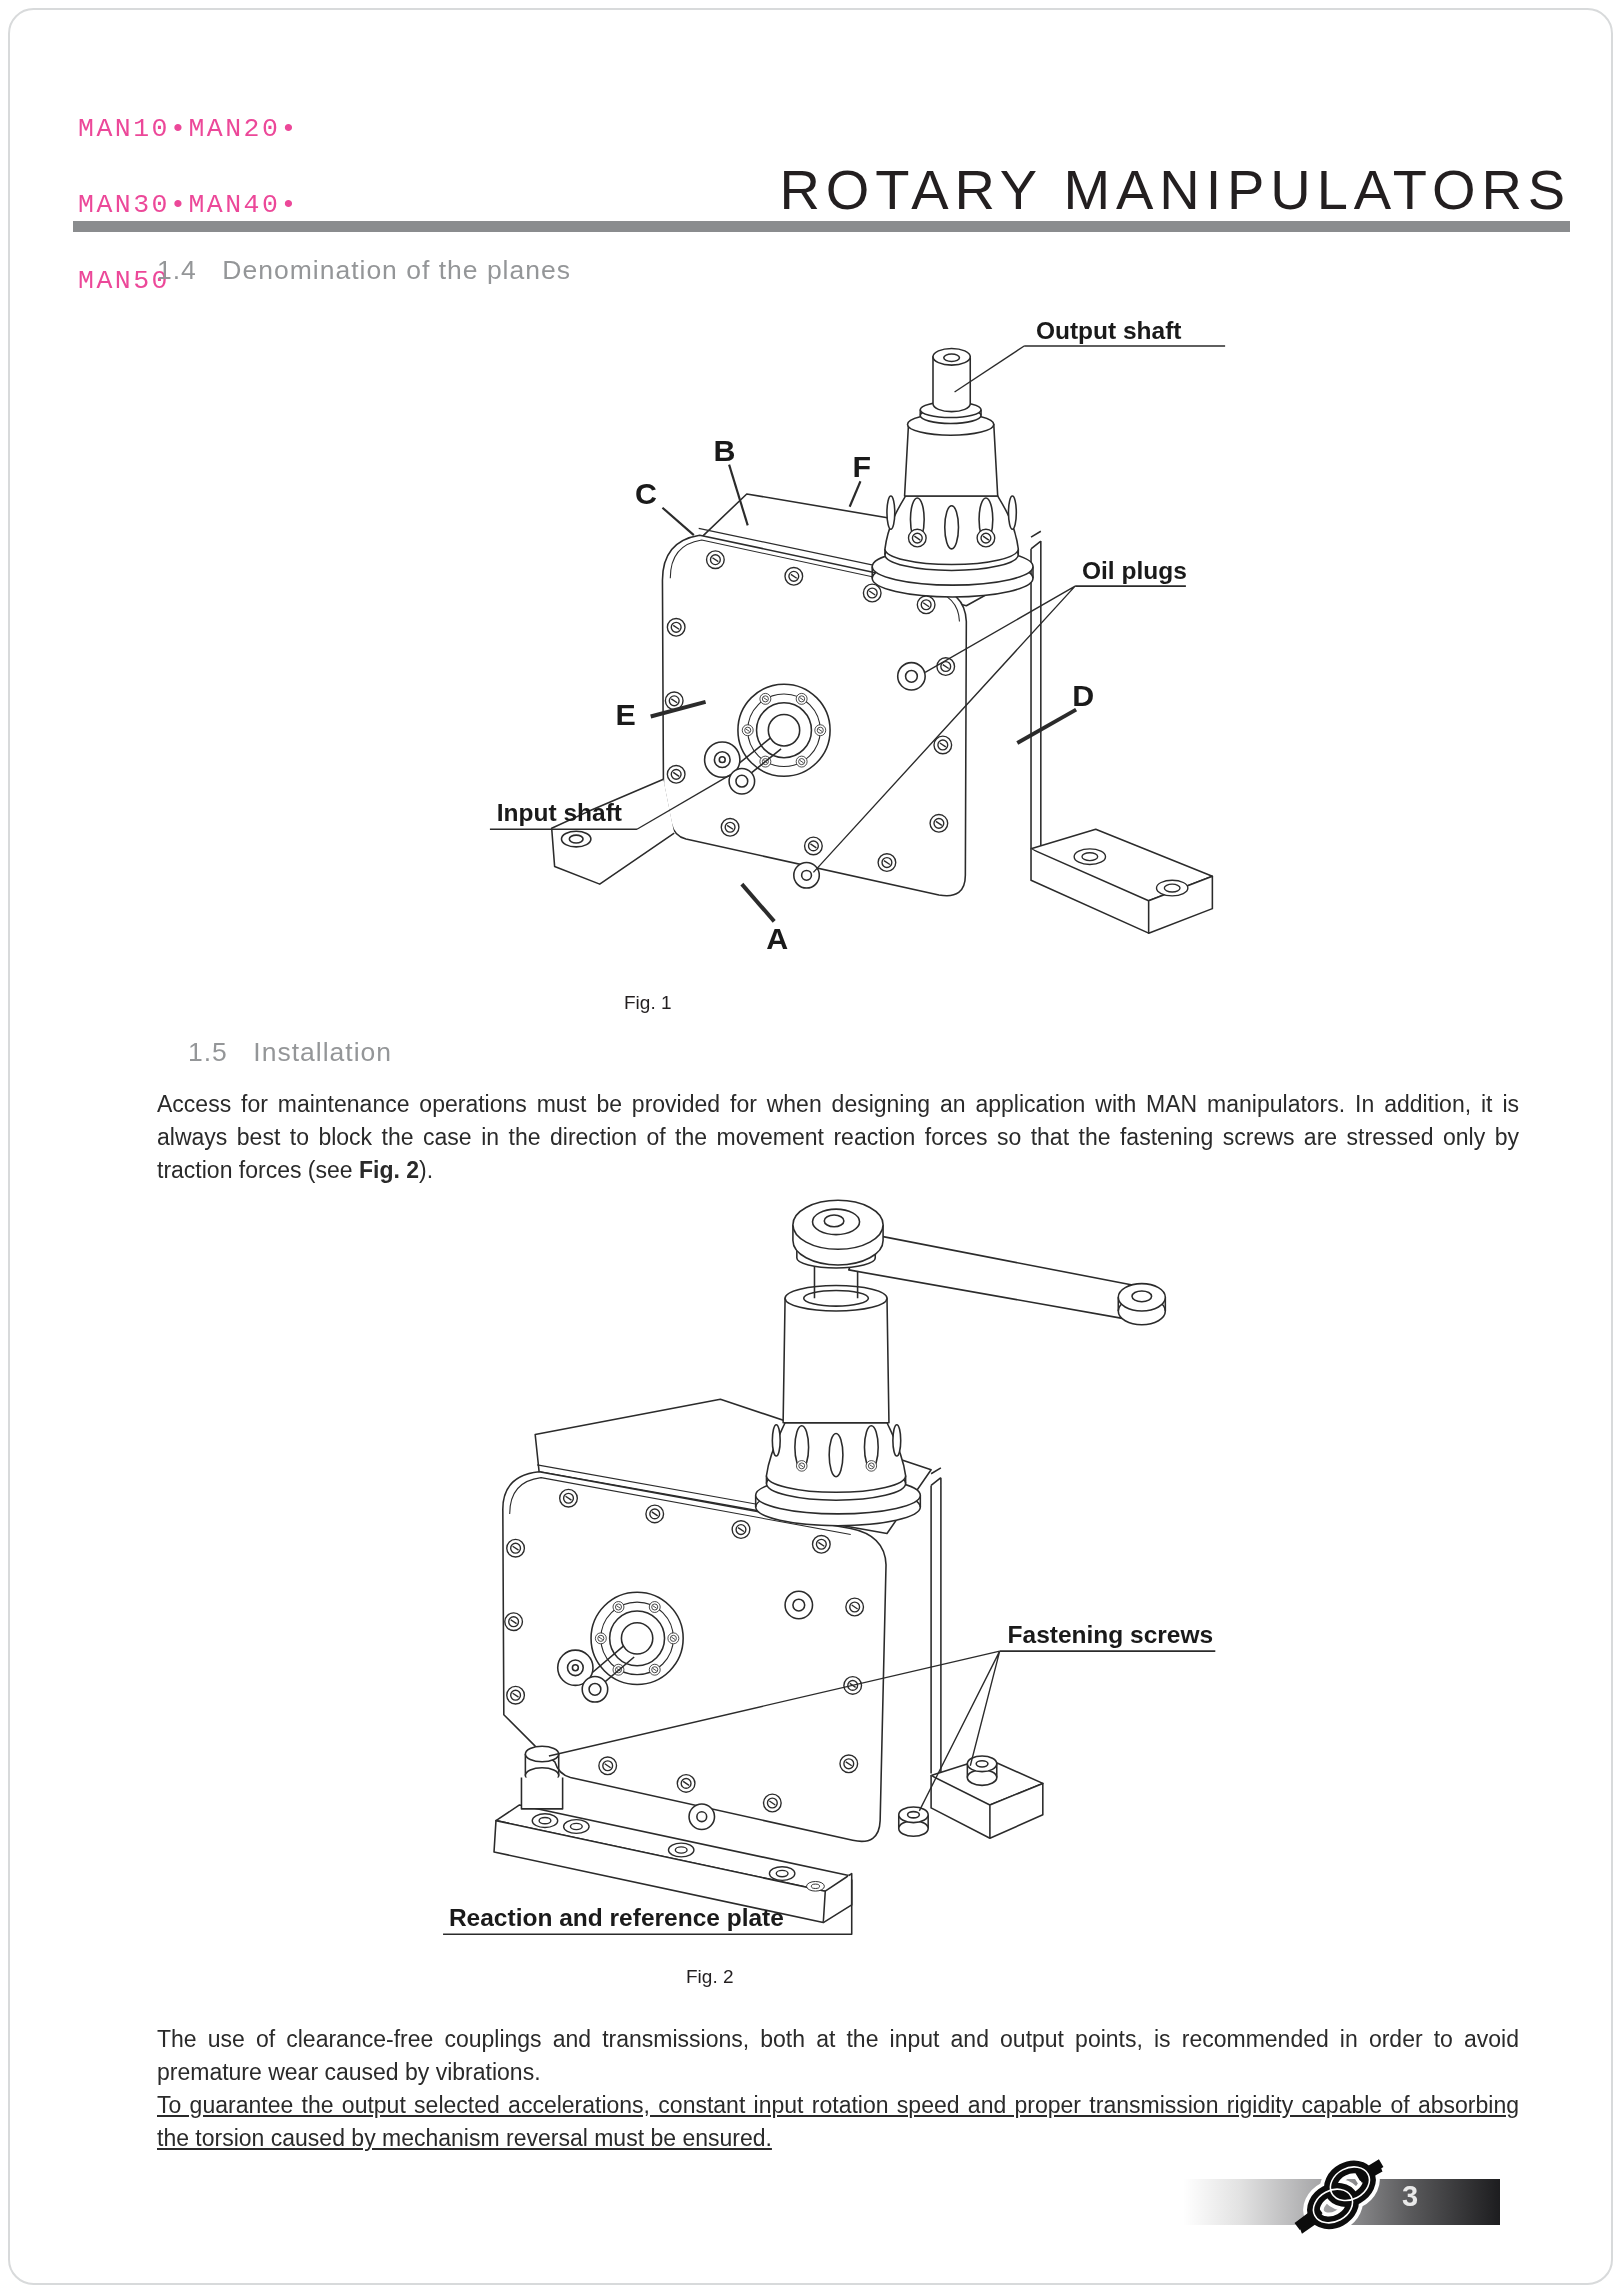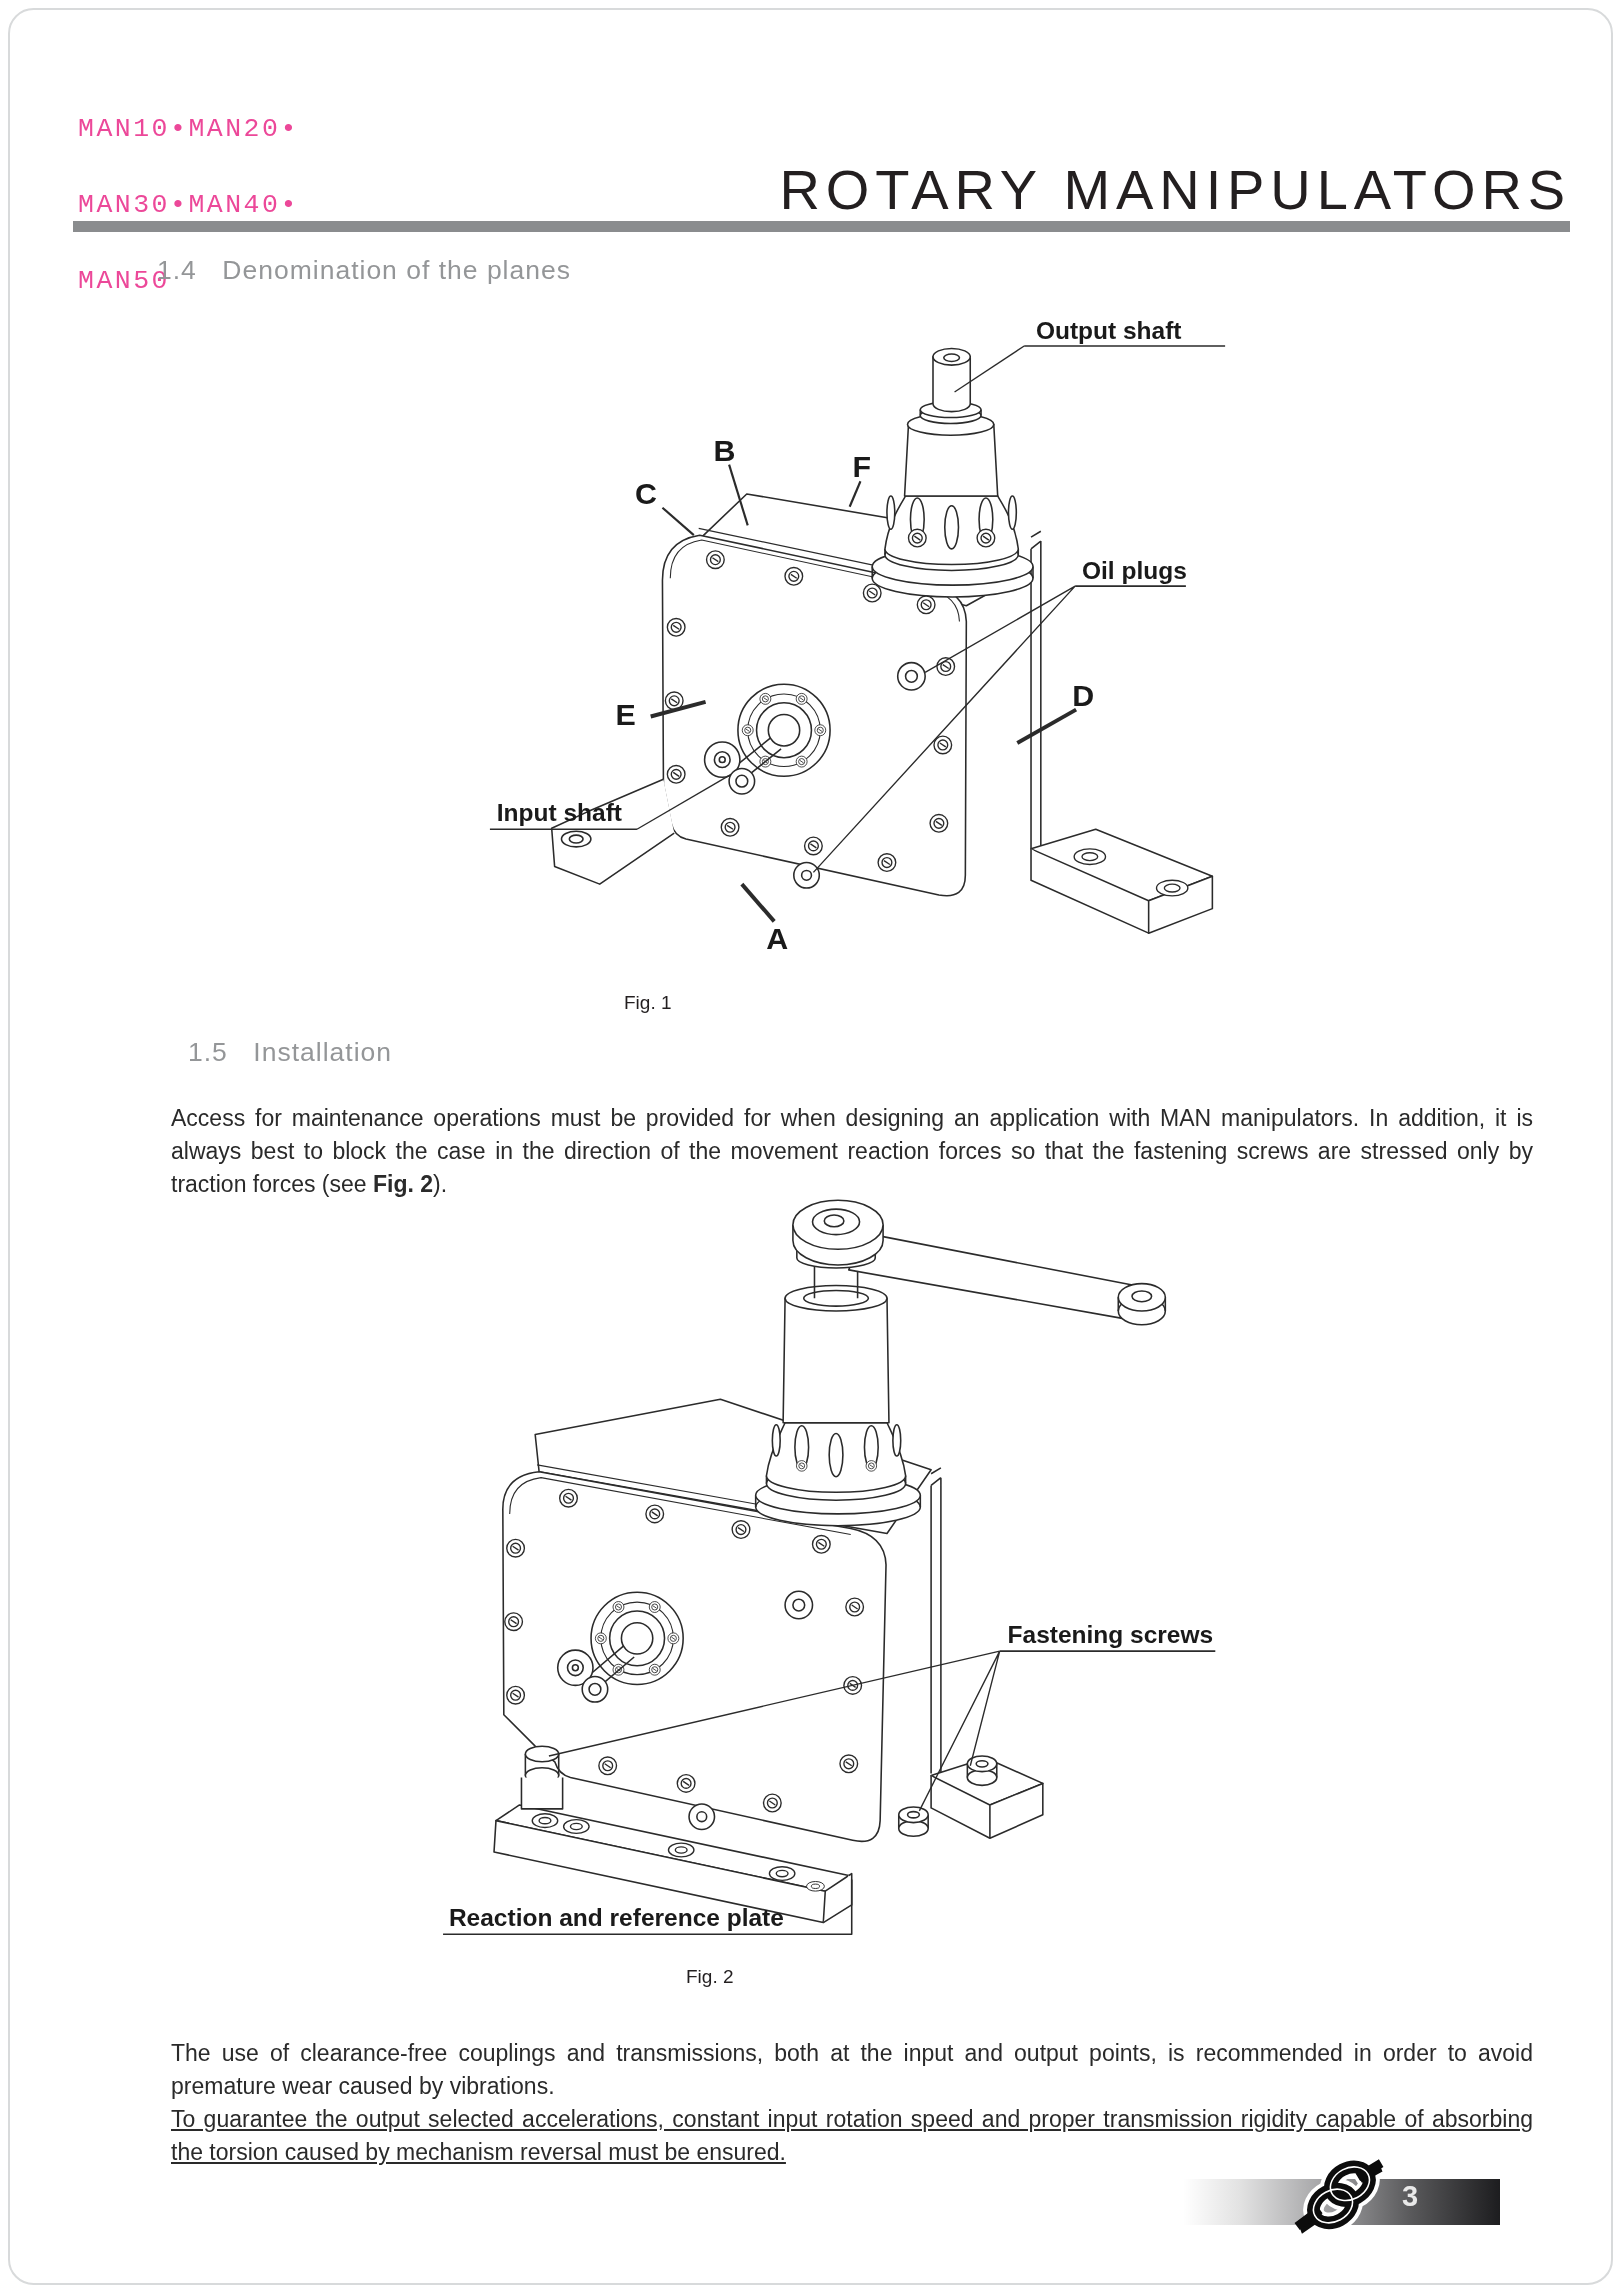--- a/index.html
+++ b/index.html
@@ -5,21 +5,21 @@
   html,body{margin:0;padding:0;background:#fff;}
   .page{position:relative;width:1621px;height:2293px;background:#ffffff;overflow:hidden;
         font-family:"Liberation Sans",sans-serif;color:#2a2a2a;}
   .page-edge{position:absolute;left:7.8px;top:7.8px;right:7.8px;bottom:7.8px;border:2px solid #d8dadb;border-radius:25.5px;pointer-events:none;}
   .models{position:absolute;left:78px;top:110px;font-size:26.5px;line-height:38px;letter-spacing:2.5px;color:#ec4899;white-space:pre-line;font-family:Liberation Mono, monospace;}
   .doc-title{position:absolute;right:50px;top:157px;font-size:56px;letter-spacing:5.9px;color:#231f20;font-weight:400;}
   .header-rule{position:absolute;left:73px;top:221px;width:1497px;height:10.8px;background:#8a8c8e;}
   .sec-head{position:absolute;font-size:26.5px;font-weight:normal;color:#949698;letter-spacing:1px;}
   .sec-head .num{margin-right:25.5px;}
   .body-par{position:absolute;left:155px;width:1362px;font-size:23px;line-height:33px;
-            text-align:justify;color:#2a2a2a;margin:16px;}
+            text-align:justify;color:#2a2a2a;margin:2px;}
   .body-par b{font-weight:bold;}
   .fig-caption{position:absolute;width:294px;text-align:left;font-size:19px;color:#231f20;}
   svg text{font-family:"Liberation Sans",sans-serif;fill:#1a1a1a;}
   .ltr{font-weight:bold;font-size:31px;}
   .lbl{font-weight:bold;font-size:25px;}
   .figsvg{position:absolute;}
   .footer-bar{position:absolute;left:1183px;top:2179px;width:317px;height:46px;
      background:linear-gradient(to right,#ffffff 0%,#e2e2e2 18%,#a2a2a4 45%,#59595b 72%,#1d1d1f 100%);}
   .page-num{position:absolute;left:1402px;top:2180px;font-size:29px;font-weight:bold;color:#e9e9e9;}
   .logo{position:absolute;left:1287px;top:2152px;}

